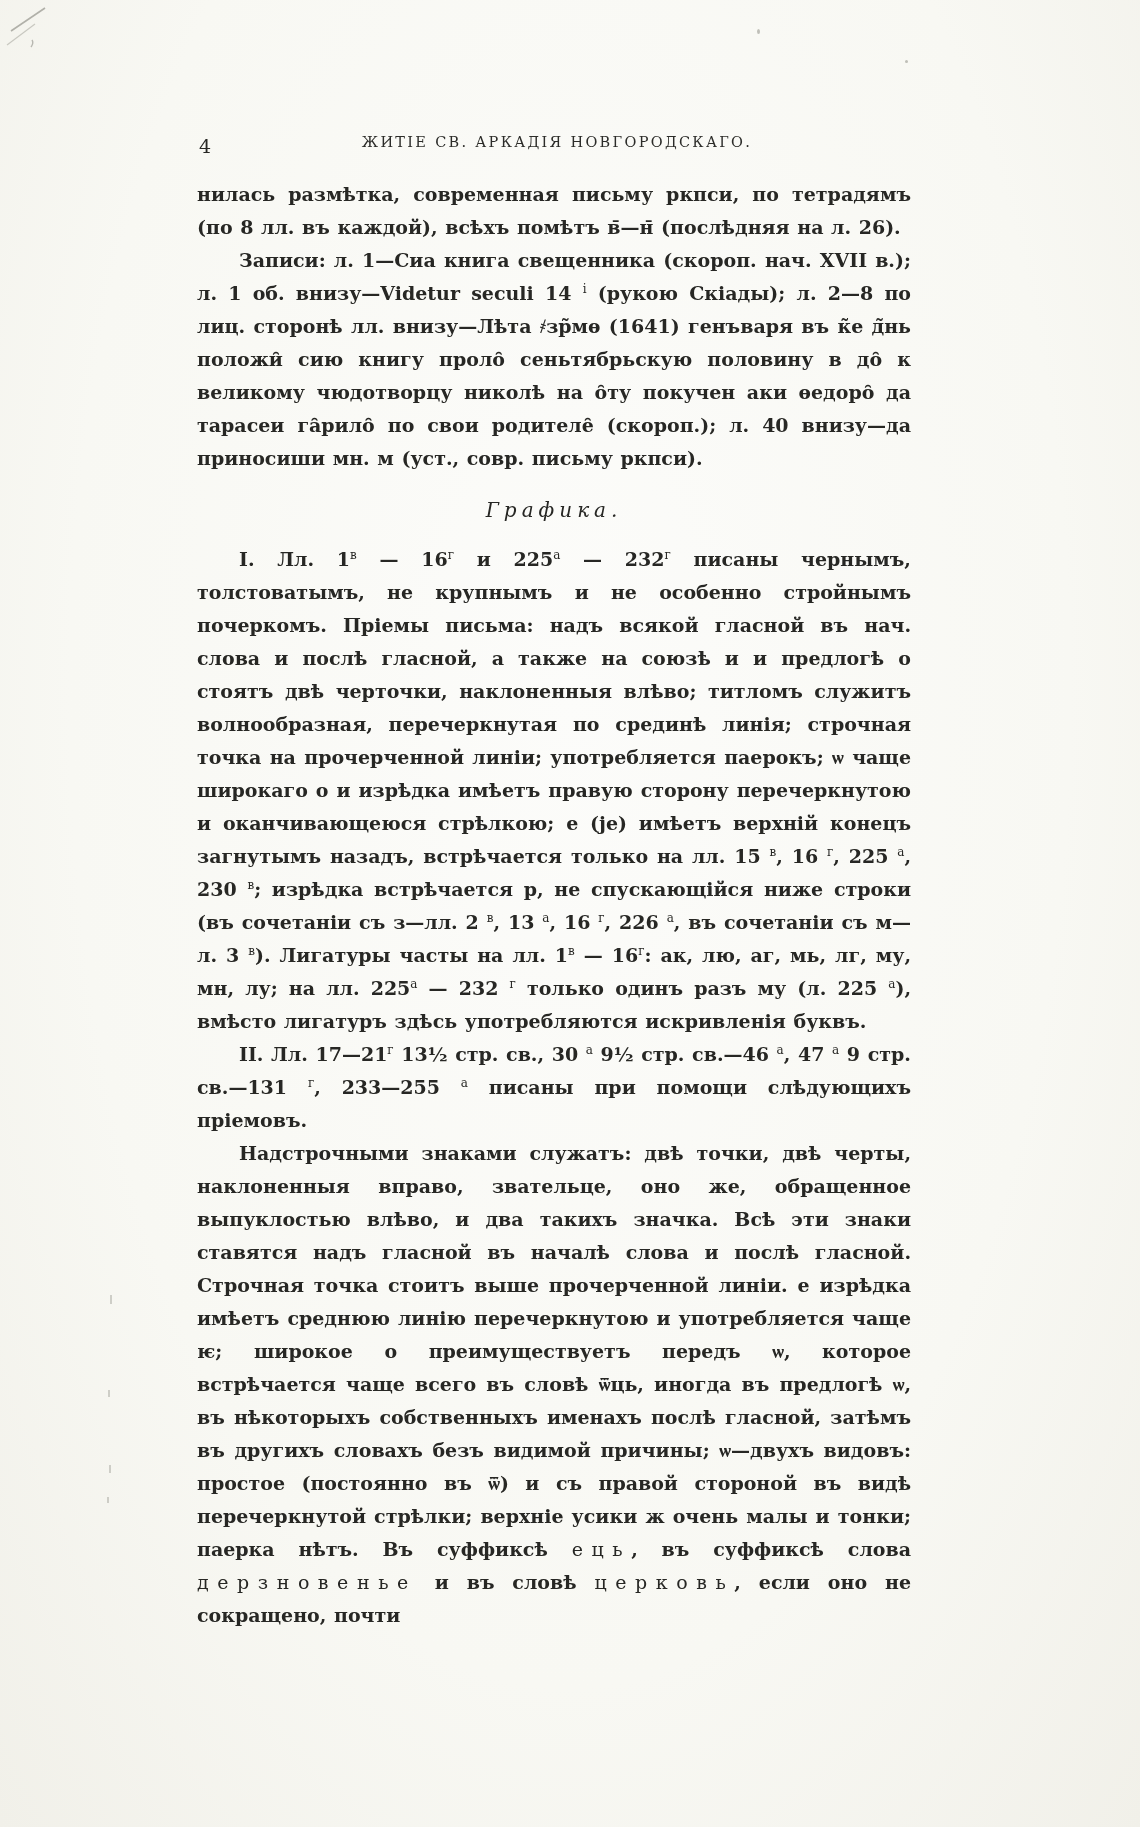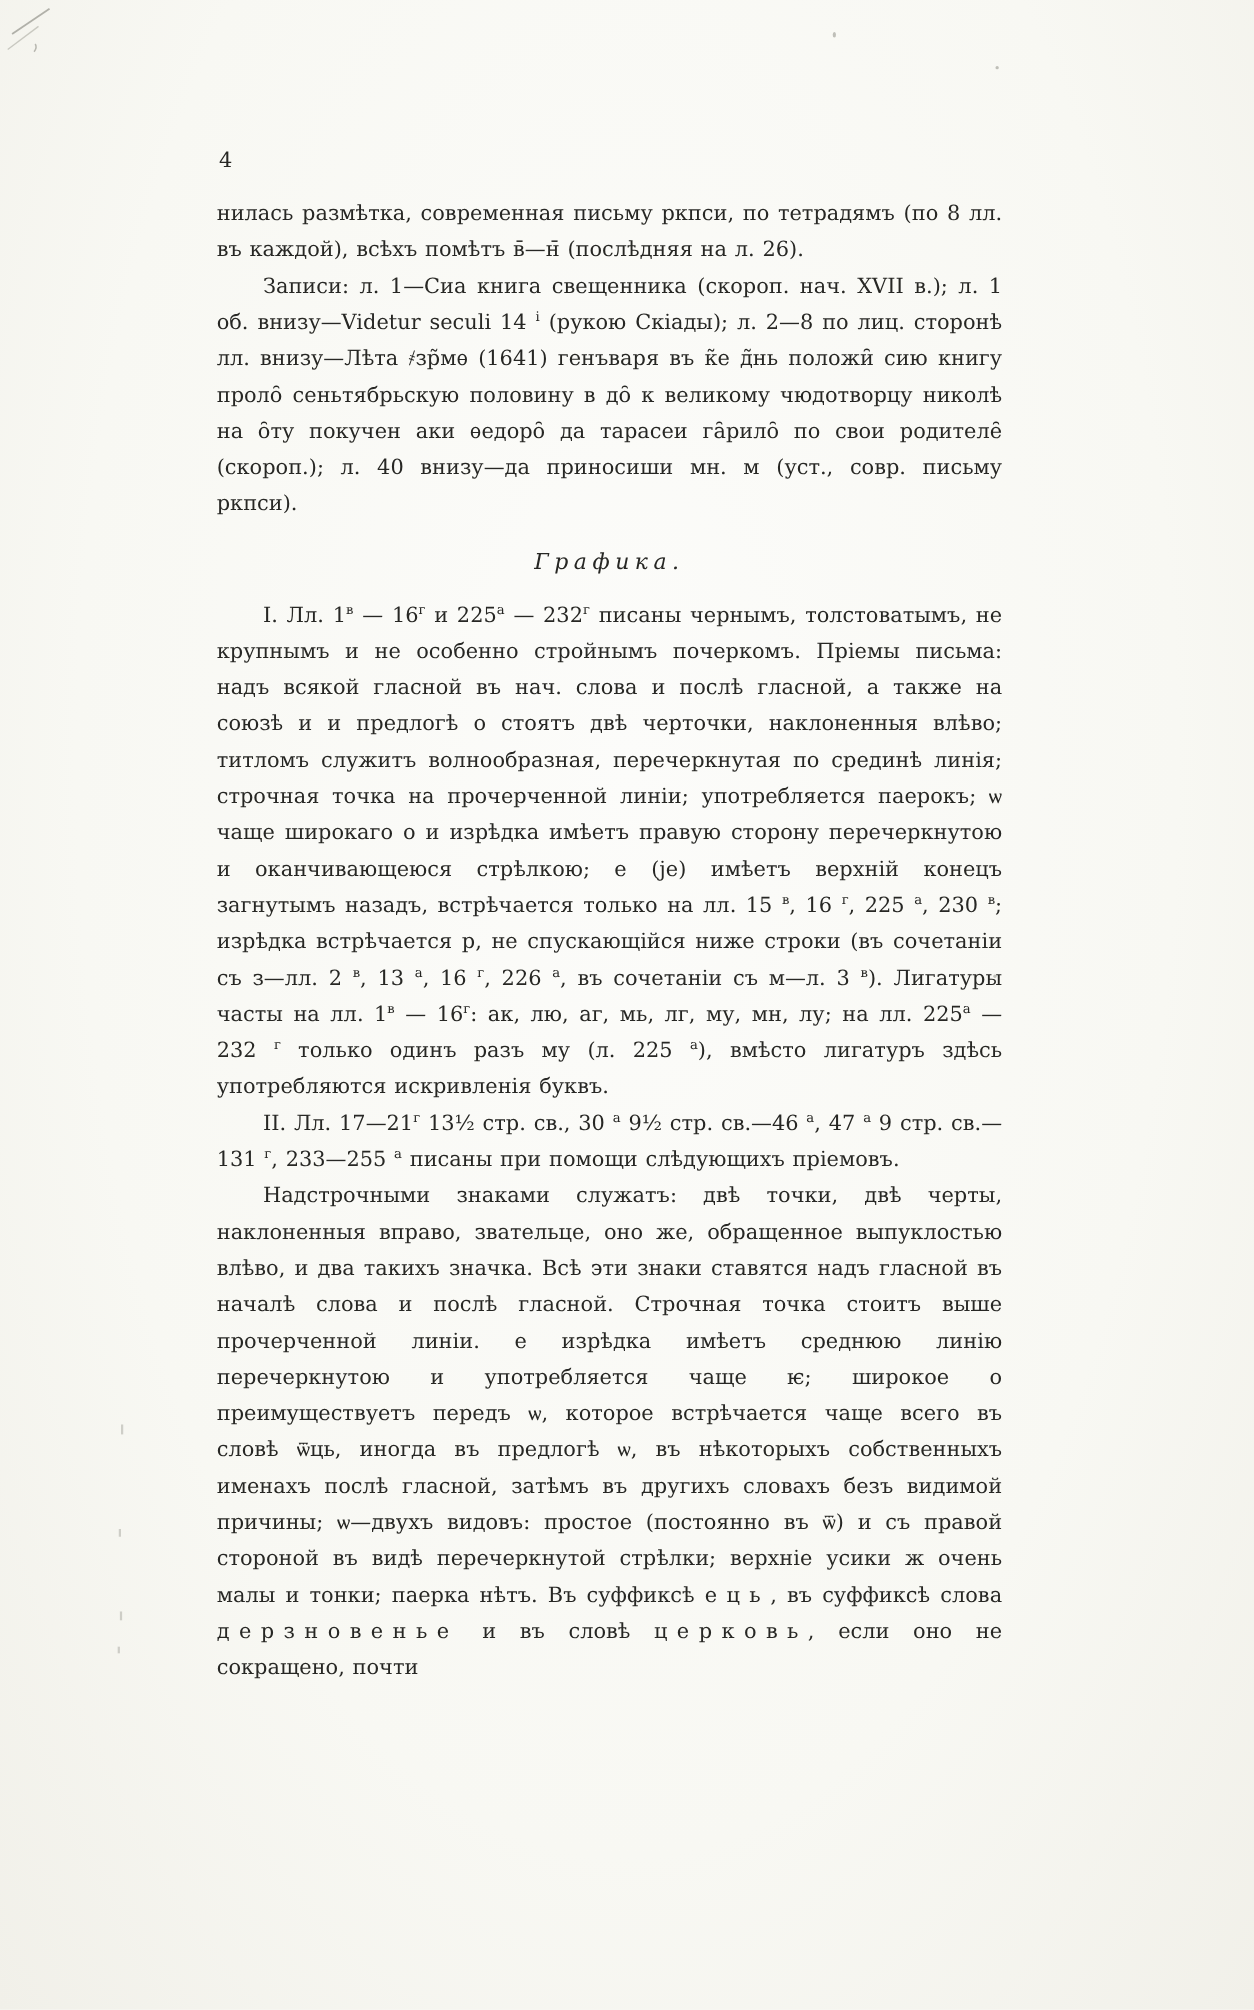--- a/index.html
+++ b/index.html
@@ -31,22 +31,22 @@
     margin: 0;
     font-size: 19px; line-height: 33px;
     text-align: justify; text-justify: inter-word;
     word-spacing: 1px;
   }
   .body-text p.indent { text-indent: 42px; }
   .heading {
     margin: 23px 0 21px; text-align: center;
     font-style: italic; font-size: 20px; letter-spacing: 5px;
   }
-  .s-n { font-weight: normal; }
-  .s-b { font-weight: normal; }
+  .s-n { font-weight: bold; }
+  .s-b { font-weight: bold; }
   .s-i { font-style: italic; margin-top: 12px; }
   .s-sup { font-size: 12px; vertical-align: 7px; line-height: 0; }
   .s-sp { letter-spacing: .45em; }
 </style>
 </head>
 <body>
 
 <div class="scan-page">
 
   <svg class="pencil" width="90" height="60" viewBox="0 0 90 60">
@@ -59,20 +59,21 @@
   <div class="speck" style="left:905px; top:60px; width:3px; height:3px;"></div>
   <div class="speck" style="left:903px; top:886px; width:3px; height:3px;"></div>
   <div class="ledge-mark" style="left:110px; top:1295px; width:2px; height:9px;"></div>
   <div class="ledge-mark" style="left:108px; top:1390px; width:2px; height:7px;"></div>
   <div class="ledge-mark" style="left:109px; top:1465px; width:2px; height:8px;"></div>
   <div class="ledge-mark" style="left:107px; top:1497px; width:2px; height:6px;"></div>
 
   <div class="text-block">
     <div class="running-head">
       <span class="page-number">4</span>
+      <span class="running-title">ЖИТІЕ СВ. АРКАДІЯ НОВГОРОДСКАГО.</span>
     </div>
     <div class="body-text">
         <p><span class="s-n">нилась размѣтка, современная письму ркпси, по тетрадямъ (по 8 лл. въ каждой), всѣхъ помѣтъ </span><span class="s-b">в̄—н̄</span><span class="s-n"> (послѣдняя на л. 26).</span></p>
         <p class="indent"><span class="s-n">Записи: л. 1—</span><span class="s-b">Сиа книга свещенника</span><span class="s-n"> (скороп. нач. XVII в.); л. 1 об. внизу—Videtur seculi 14 </span><span class="s-sup">i</span><span class="s-n"> (рукою Скіады); л. 2—8 по лиц. сторонѣ лл. внизу—</span><span class="s-b">Лѣта ҂зр̃мѳ</span><span class="s-n"> (1641) </span><span class="s-b">генъваря въ к̃е д̃нь положи̑ сию книгу проло̑ сеньтябрьскую половину в до̑ к великому чюдотворцу николѣ на о̑ту покучен аки ѳедоро̑ да тарасеи га̑рило̑ по свои родителе̑</span><span class="s-n"> (скороп.); л. 40 внизу—</span><span class="s-b">да приносиши мн. м</span><span class="s-n"> (уст., совр. письму ркпси).</span></p>
         <div class="heading"><span class="s-i">Графика.</span></div>
         <p class="indent"><span class="s-n">I. Лл. 1</span><span class="s-sup">в</span><span class="s-n"> — 16</span><span class="s-sup">г</span><span class="s-n"> и 225</span><span class="s-sup">а</span><span class="s-n"> — 232</span><span class="s-sup">г</span><span class="s-n"> писаны чернымъ, толстоватымъ, не крупнымъ и не особенно стройнымъ почеркомъ. Пріемы письма: надъ всякой гласной въ нач. слова и послѣ гласной, а также на союзѣ </span><span class="s-b">и</span><span class="s-n"> и предлогѣ </span><span class="s-b">о</span><span class="s-n"> стоятъ двѣ черточки, наклоненныя влѣво; титломъ служитъ волнообразная, перечеркнутая по срединѣ линія; строчная точка на прочерченной линіи; употребляется паерокъ; </span><span class="s-b">ѡ</span><span class="s-n"> чаще широкаго </span><span class="s-b">о</span><span class="s-n"> и изрѣдка имѣетъ правую сторону перечеркнутою и оканчивающеюся стрѣлкою; </span><span class="s-b">е</span><span class="s-n"> (je) имѣетъ верхній конецъ загнутымъ назадъ, встрѣчается только на лл. 15 </span><span class="s-sup">в</span><span class="s-n">, 16 </span><span class="s-sup">г</span><span class="s-n">, 225 </span><span class="s-sup">а</span><span class="s-n">, 230 </span><span class="s-sup">в</span><span class="s-n">; изрѣдка встрѣчается </span><span class="s-b">р</span><span class="s-n">, не спускающійся ниже строки (въ сочетаніи съ </span><span class="s-b">з</span><span class="s-n">—лл. 2 </span><span class="s-sup">в</span><span class="s-n">, 13 </span><span class="s-sup">а</span><span class="s-n">, 16 </span><span class="s-sup">г</span><span class="s-n">, 226 </span><span class="s-sup">а</span><span class="s-n">, въ сочетаніи съ </span><span class="s-b">м</span><span class="s-n">—л. 3 </span><span class="s-sup">в</span><span class="s-n">). Лигатуры часты на лл. 1</span><span class="s-sup">в</span><span class="s-n"> — 16</span><span class="s-sup">г</span><span class="s-n">: </span><span class="s-b">ак, лю, аг, мь, лг, му, мн, лу</span><span class="s-n">; на лл. 225</span><span class="s-sup">а</span><span class="s-n"> — 232 </span><span class="s-sup">г</span><span class="s-n"> только одинъ разъ </span><span class="s-b">му</span><span class="s-n"> (л. 225 </span><span class="s-sup">а</span><span class="s-n">), вмѣсто лигатуръ здѣсь употребляются искривленія буквъ.</span></p>
         <p class="indent"><span class="s-n">II. Лл. 17—21</span><span class="s-sup">г</span><span class="s-n"> 13½ стр. св., 30 </span><span class="s-sup">а</span><span class="s-n"> 9½ стр. св.—46 </span><span class="s-sup">а</span><span class="s-n">, 47 </span><span class="s-sup">а</span><span class="s-n"> 9 стр. св.—131 </span><span class="s-sup">г</span><span class="s-n">, 233—255 </span><span class="s-sup">а</span><span class="s-n"> писаны при помощи слѣдующихъ пріемовъ.</span></p>
         <p class="indent"><span class="s-n">Надстрочными знаками служатъ: двѣ точки, двѣ черты, наклоненныя вправо, звательце, оно же, обращенное выпуклостью влѣво, и два такихъ значка. Всѣ эти знаки ставятся надъ гласной въ началѣ слова и послѣ гласной. Строчная точка стоитъ выше прочерченной линіи. </span><span class="s-b">е</span><span class="s-n"> изрѣдка имѣетъ среднюю линію перечеркнутою и употребляется чаще </span><span class="s-b">ѥ</span><span class="s-n">; широкое </span><span class="s-b">о</span><span class="s-n"> преимуществуетъ передъ </span><span class="s-b">ѡ</span><span class="s-n">, которое встрѣчается чаще всего въ словѣ </span><span class="s-b">ѿць</span><span class="s-n">, иногда въ предлогѣ </span><span class="s-b">ѡ</span><span class="s-n">, въ нѣкоторыхъ собственныхъ именахъ послѣ гласной, затѣмъ въ другихъ словахъ безъ видимой причины; </span><span class="s-b">ѡ</span><span class="s-n">—двухъ видовъ: простое (постоянно въ </span><span class="s-b">ѿ</span><span class="s-n">) и съ правой стороной въ видѣ перечеркнутой стрѣлки; верхніе усики </span><span class="s-b">ж</span><span class="s-n"> очень малы и тонки; паерка нѣтъ. Въ суффиксѣ </span><span class="s-sp">ець</span><span class="s-n">, въ суффиксѣ слова </span><span class="s-sp">дерзновенье</span><span class="s-n"> и въ словѣ </span><span class="s-sp">церковь</span><span class="s-n">, если оно не сокращено, почти</span></p>
       </div>
   </div>

